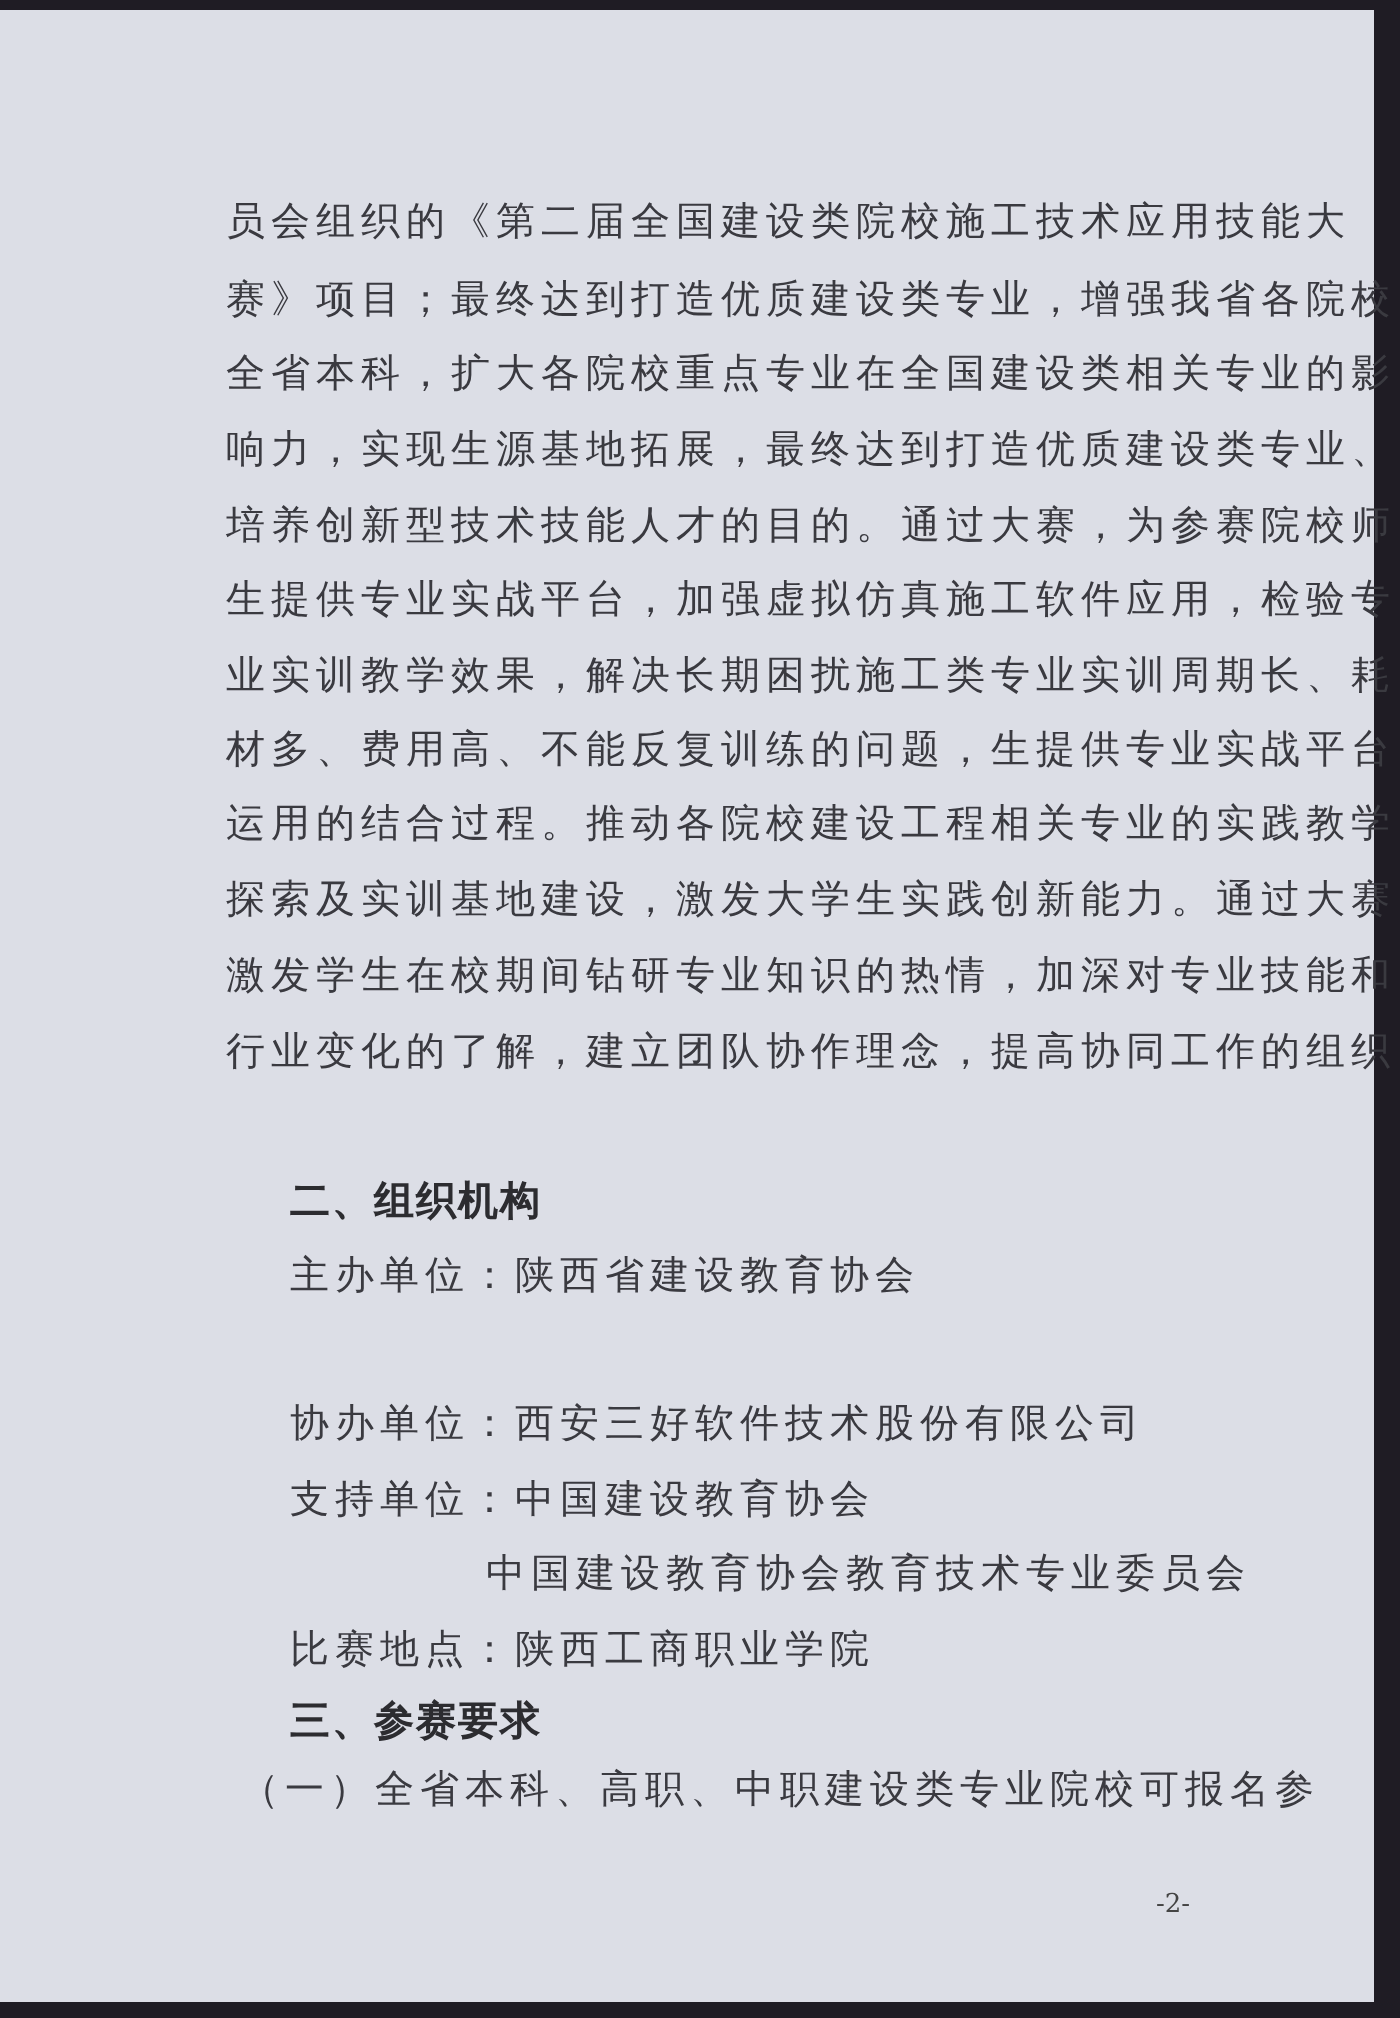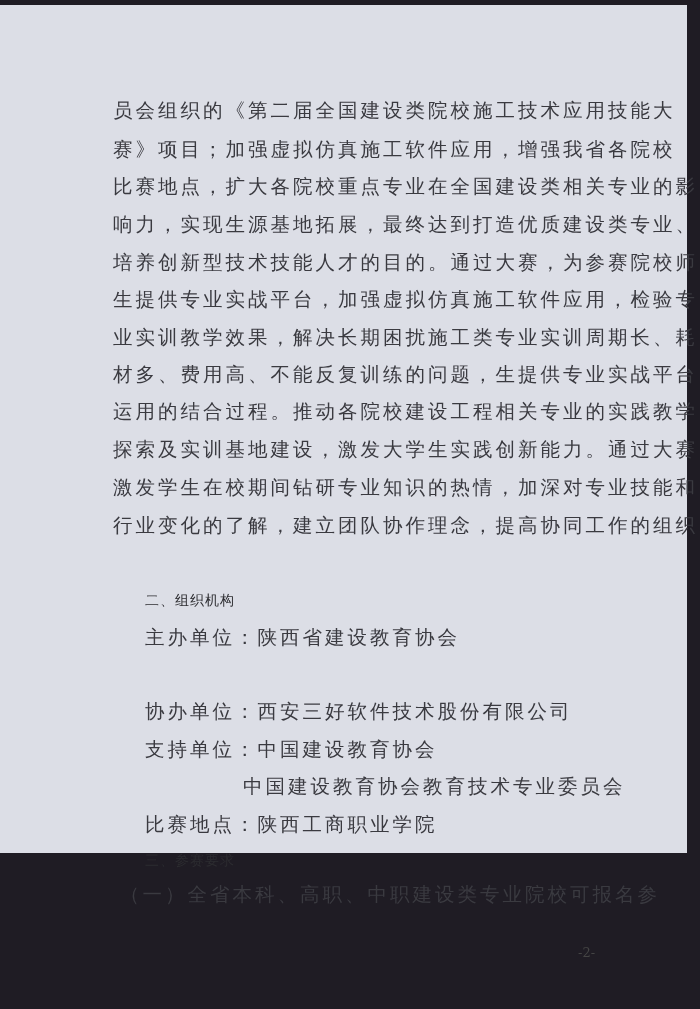--- a/index.html
+++ b/index.html
@@ -2,47 +2,47 @@
 <html><head>
 <meta charset="utf-8">
 <style>
   html, body { margin:0; padding:0; }
   body {
     width:700px; height:1009px; position:relative; overflow:hidden;
     background:#1f1c24;
     font-family: "DejaVu Serif", "Liberation Serif", serif;
   }
   .page {
-    position:absolute; left:0; top:5px; width:687px; height:848px;
+    position:absolute; left:0; top:5px; width:687px; height:996px;
     background:#dcdee6;
   }
   .line {
     position:absolute; left:113px; white-space:nowrap;
     font-size:19.5px; line-height:24px; color:#3a3a40;
     letter-spacing:3px;
   }
   .indent { left:145px; }
   .indent2 { left:243px; }
   .heading {
     font-family: "DejaVu Sans", "Liberation Sans", sans-serif;
-    font-weight:normal; color:#2c2c30; letter-spacing:1px; font-size:14px;
+    font-weight:bold; color:#2c2c30; letter-spacing:1px; font-size:20px;
   }
   .sub { left:120px; }
   .pagenum {
     position:absolute; left:578px; top:940px; font-size:13px; color:#444;
     font-family:"DejaVu Serif", serif;
   }
 </style>
 </head>
 <body>
 
 <div class="page">
   <div class="line" style="top:94px">员会组织的《第二届全国建设类院校施工技术应用技能大</div>
-  <div class="line" style="top:133px">赛》项目；加强虚拟仿真施工软件应用，增强我省各院校</div>
-  <div class="line" style="top:170px">比赛地点，扩大各院校重点专业在全国建设类相关专业的影</div>
+  <div class="line" style="top:133px">赛》项目；最终达到打造优质建设类专业，增强我省各院校</div>
+  <div class="line" style="top:170px">全省本科，扩大各院校重点专业在全国建设类相关专业的影</div>
   <div class="line" style="top:208px">响力，实现生源基地拓展，最终达到打造优质建设类专业、</div>
   <div class="line" style="top:246px">培养创新型技术技能人才的目的。通过大赛，为参赛院校师</div>
   <div class="line" style="top:283px">生提供专业实战平台，加强虚拟仿真施工软件应用，检验专</div>
   <div class="line" style="top:321px">业实训教学效果，解决长期困扰施工类专业实训周期长、耗</div>
   <div class="line" style="top:358px">材多、费用高、不能反复训练的问题，生提供专业实战平台</div>
   <div class="line" style="top:395px">运用的结合过程。推动各院校建设工程相关专业的实践教学</div>
   <div class="line" style="top:433px">探索及实训基地建设，激发大学生实践创新能力。通过大赛，</div>
   <div class="line" style="top:471px">激发学生在校期间钻研专业知识的热情，加深对专业技能和</div>
   <div class="line" style="top:509px">行业变化的了解，建立团队协作理念，提高协同工作的组织、</div>
 

